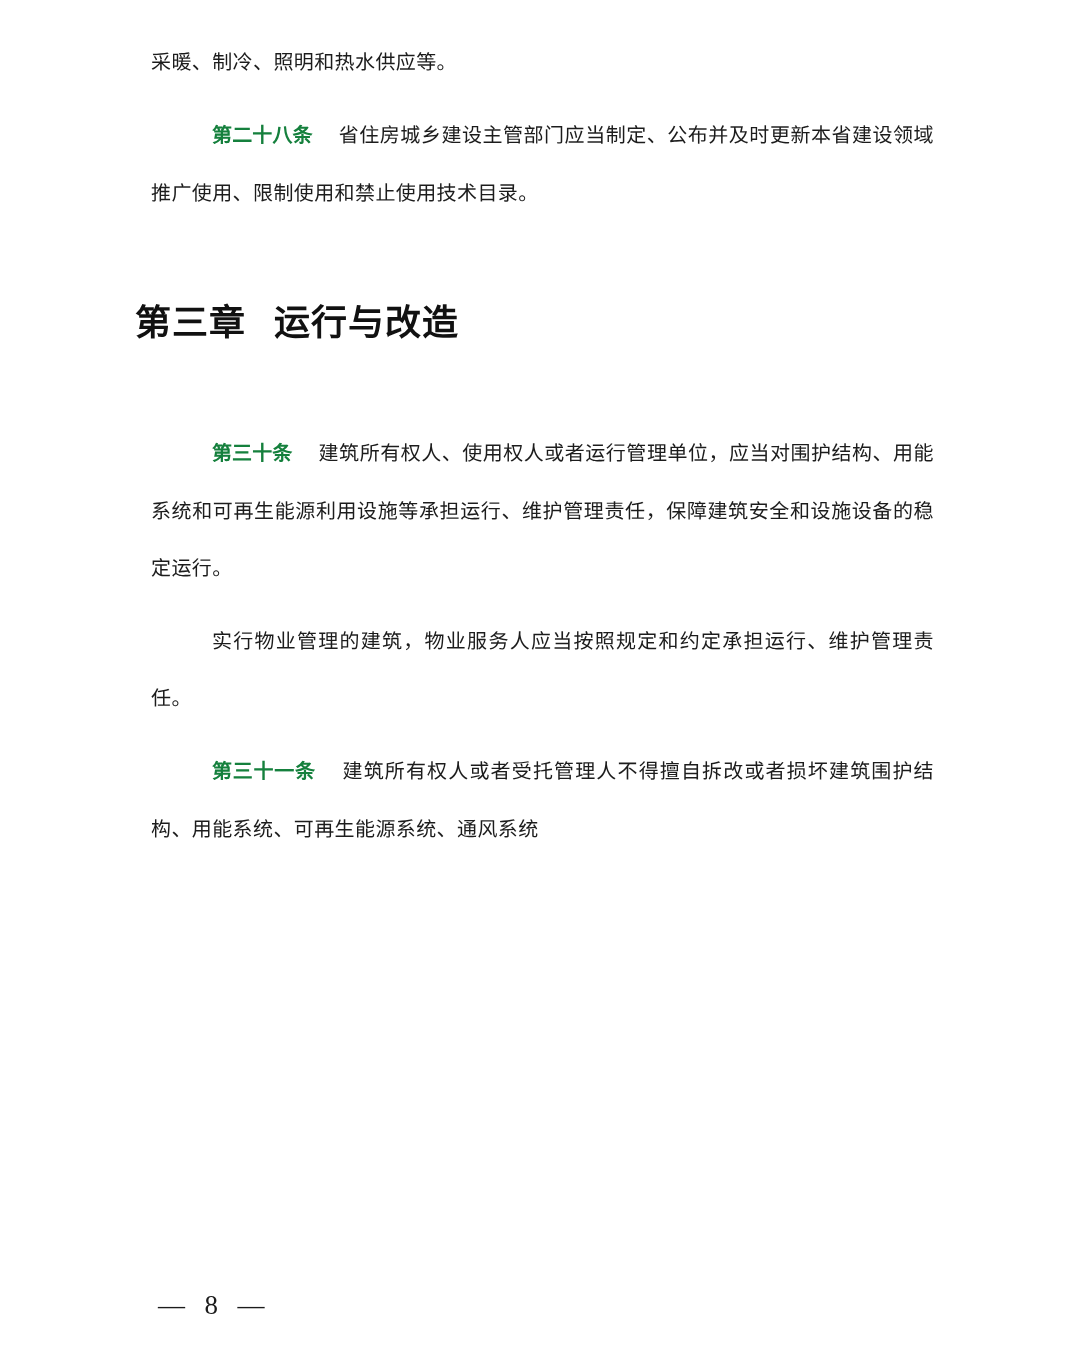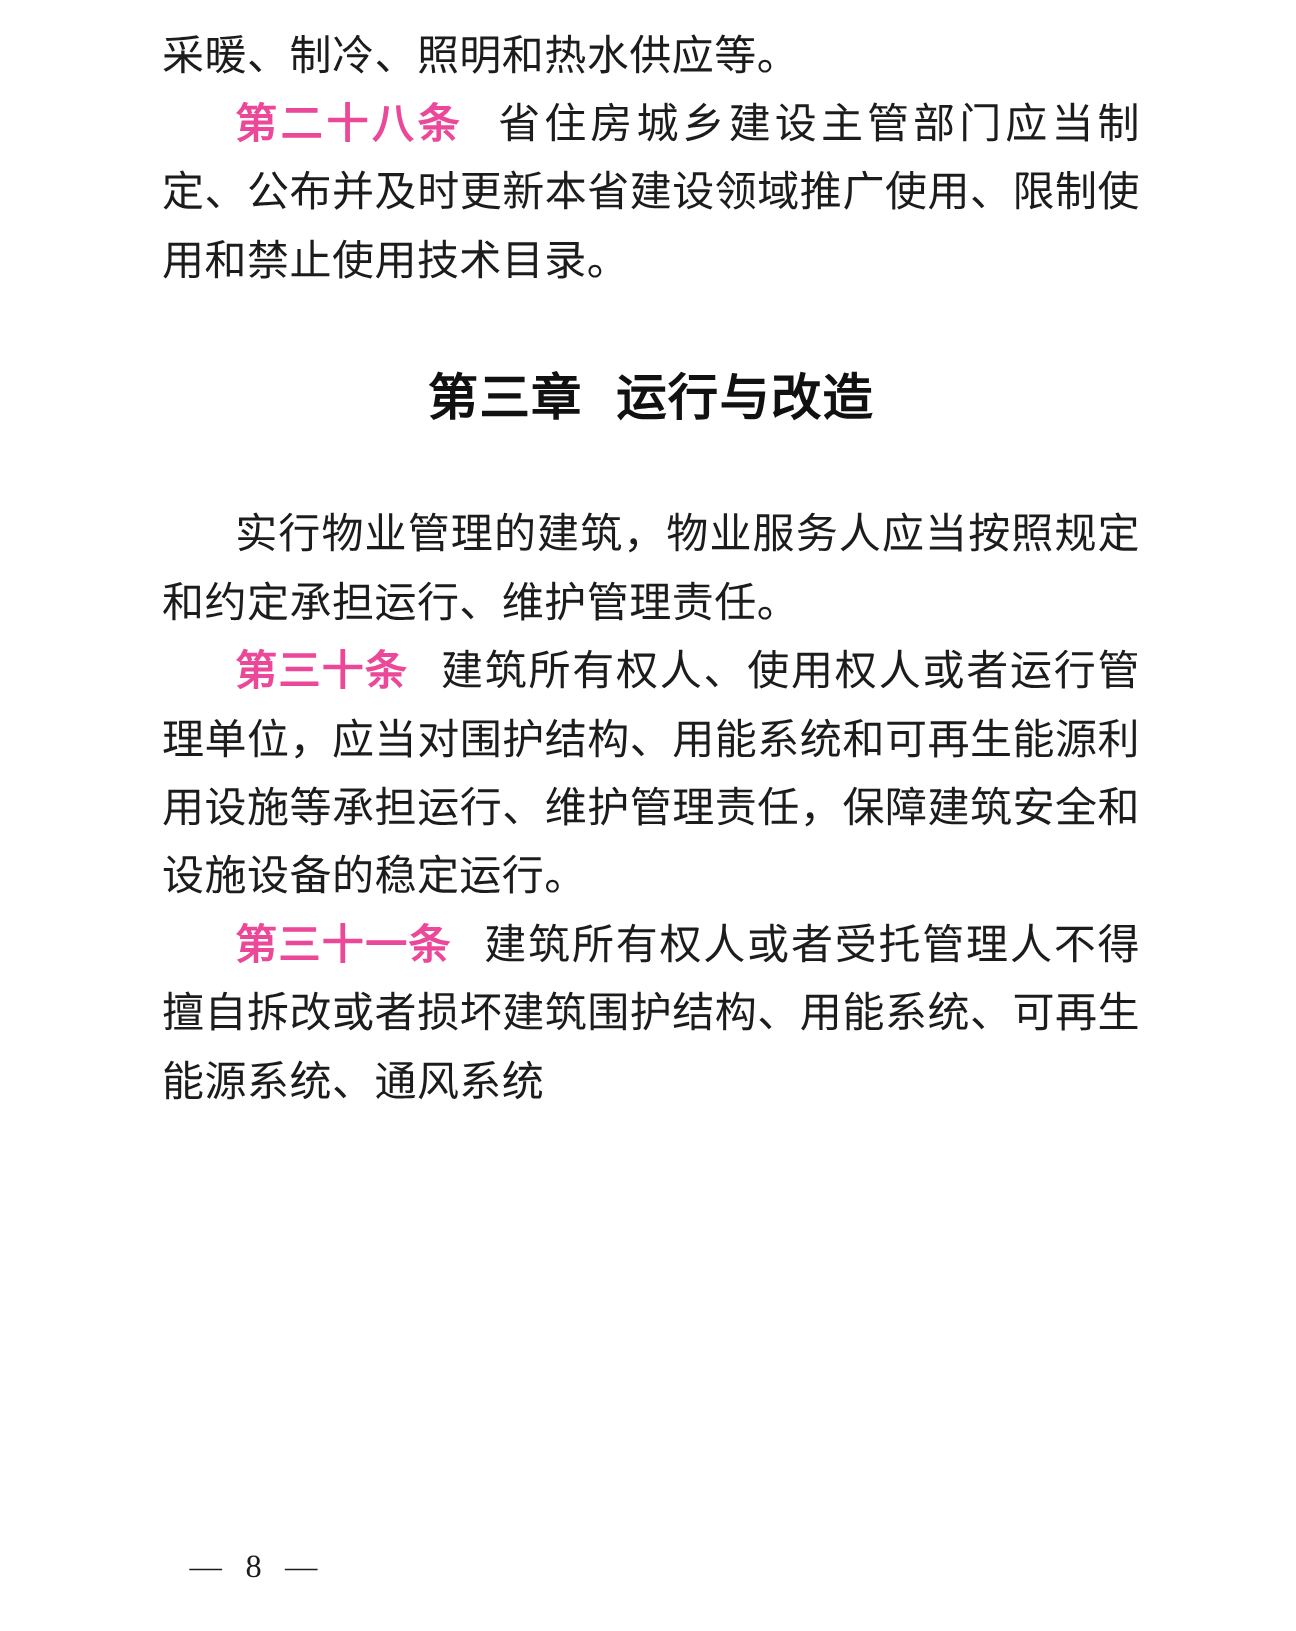--- a/index.html
+++ b/index.html
@@ -17,54 +17,54 @@
     font-family: "Liberation Serif", "DejaVu Serif", serif;
   }
   .doc-body {
     position: absolute;
     left: 135px;
     top: 18px;
     width: 815px;
   }
   
   .para {
-    margin: 0;
+    margin: 16px;
     padding: 0;
-    font-size: 35px;
+    font-size: 20px;
     line-height: 57px;
     color: #1c1c1c;
     text-align: justify;
     text-justify: inter-character;
     text-indent: 61px;
     letter-spacing: 0.4px;
     font-weight: 400;
   }
   .para.no-indent {
     text-indent: 0;
   }
   
   .article-marker {
-    font-family: Liberation Serif, serif;
+    font-family: Liberation Mono, monospace;
     font-weight: 700;
-    color: #ec4899;
+    color: #15803d;
     letter-spacing: 0px;
   }
   .marker-gap {
     display: inline-block;
     width: 26px;
   }
   
   .chapter-heading {
     margin: 0;
-    font-family: Liberation Sans, sans-serif;
+    font-family: Liberation Serif, serif;
     font-weight: 700;
-    font-size: 42px;
+    font-size: 36px;
     line-height: 57px;
     color: #111111;
-    text-align: center;
+    text-align: left;
     letter-spacing: 1px;
   }
   .chapter-gap {
     display: inline-block;
     width: 28px;
   }
   .spacer-line {
     height: 57px;
   }
   
@@ -84,20 +84,20 @@
 <body>
 
 <div class="page">
 
   <div class="doc-body" id="doc-body">
       <p class="para no-indent"><span>采暖、制冷、照明和热水供应等。</span></p>
       <p class="para"><span class="article-marker">第二十八条</span><span class="marker-gap"></span><span>省住房城乡建设主管部门应当制定、公布并及时更新本省建设领域推广使用、限制使用和禁止使用技术目录。</span></p>
       <div class="spacer-line"></div>
       <div class="chapter-heading"><span>第三章</span><span class="chapter-gap"></span><span>运行与改造</span></div>
       <div class="spacer-line"></div>
+      <p class="para"><span class="article-marker">第三十条</span><span class="marker-gap"></span><span>建筑所有权人、使用权人或者运行管理单位，应当对围护结构、用能系统和可再生能源利用设施等承担运行、维护管理责任，保障建筑安全和设施设备的稳定运行。</span></p>
       <p class="para"><span>实行物业管理的建筑，物业服务人应当按照规定和约定承担运行、维护管理责任。</span></p>
-      <p class="para"><span class="article-marker">第三十条</span><span class="marker-gap"></span><span>建筑所有权人、使用权人或者运行管理单位，应当对围护结构、用能系统和可再生能源利用设施等承担运行、维护管理责任，保障建筑安全和设施设备的稳定运行。</span></p>
       <p class="para"><span class="article-marker">第三十一条</span><span class="marker-gap"></span><span>建筑所有权人或者受托管理人不得擅自拆改或者损坏建筑围护结构、用能系统、可再生能源系统、通风系统</span></p>
     </div>
 
   <div class="page-footer">—  8  —</div>
 
 </div>
 
 </body></html>

